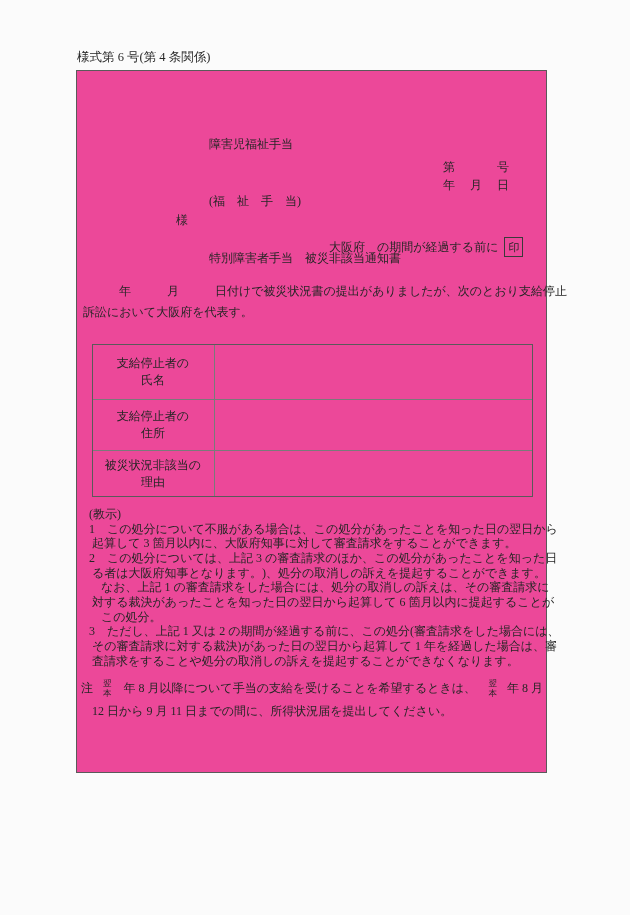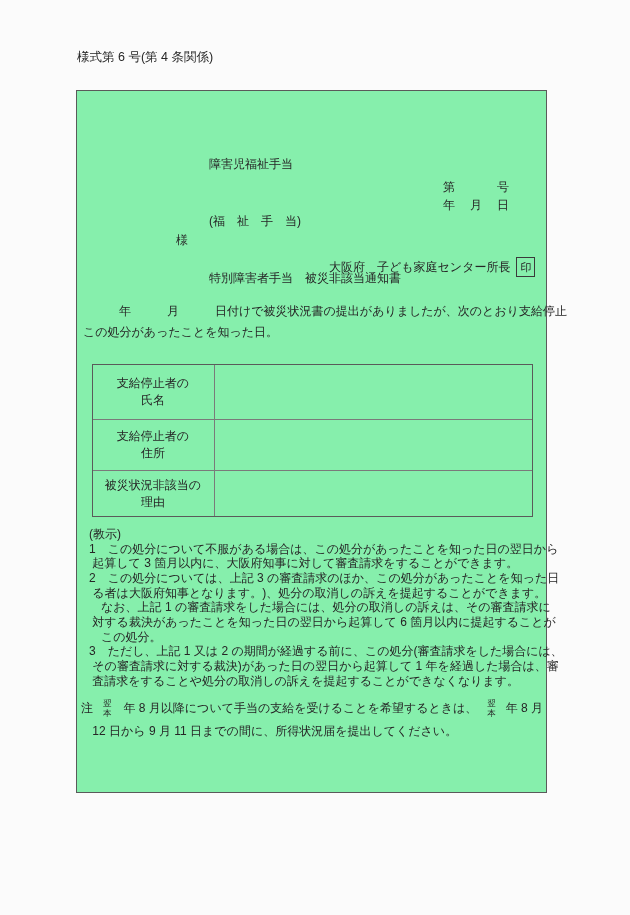--- a/index.html
+++ b/index.html
@@ -1,33 +1,32 @@
 <!DOCTYPE html>
 <html><head>
 <meta charset="utf-8">
 <style>
   html,body { margin:0; padding:0; }
   body { background:#fbfbfb; }
   .page {
     position:relative;
     width:624px; height:915px;
     background:#fbfbfb;
-    font-family:Liberation Sans, sans-serif;
+    font-family:Liberation Serif, serif;
     color:#262626;
     font-size:12px;
     overflow:hidden;
   }
   .form-label { position:absolute; left:77px; top:49px; font-size:12.5px; white-space:pre; }
   .outer-box {
     position:absolute; left:76px; top:70px;
     width:471px; height:703px;
     border:1px solid #5a5a5a;
     box-sizing:border-box;
-    background:#86efac;
-    margin-top:20px;
+    background:#ec4899;
   }
   .title-block { position:absolute; left:132px; top:26px; line-height:19px; white-space:pre; }
   .numline {
     position:absolute; left:366px; width:66px;
     display:flex; justify-content:space-between;
     line-height:14px; 
   }
   .numline-1 { top:89px; }
   .numline-2 { top:107px; }
   .addressee { position:absolute; left:99px; top:141px; }
@@ -99,26 +98,26 @@
 
     <div class="numline numline-2">
       <span>年</span>
       <span>月</span>
       <span>日</span>
     </div>
 
     <div class="addressee">様</div>
 
     <div class="issuer-row">
-      <span>大阪府　子ども家庭センター所長</span>
+      <span>大阪府　の期間が経過する前に</span>
       <span class="seal">印</span>
     </div>
 
     <div class="body-line body-line-1">　　　年　　　月　　　日付けで被災状況書の提出がありましたが、次のとおり支給停止</div>
-    <div class="body-line body-line-2">この処分があったことを知った日。</div>
+    <div class="body-line body-line-2">訴訟において大阪府を代表す。</div>
 
     <div class="tbl">
       <div class="tbl-row row-1">
         <div class="lbl">
           <div class="lbl-line-a">支給停止者の</div>
           <div class="lbl-line-b">
             <span>氏</span>
             <span>名</span>
           </div>
         </div>

